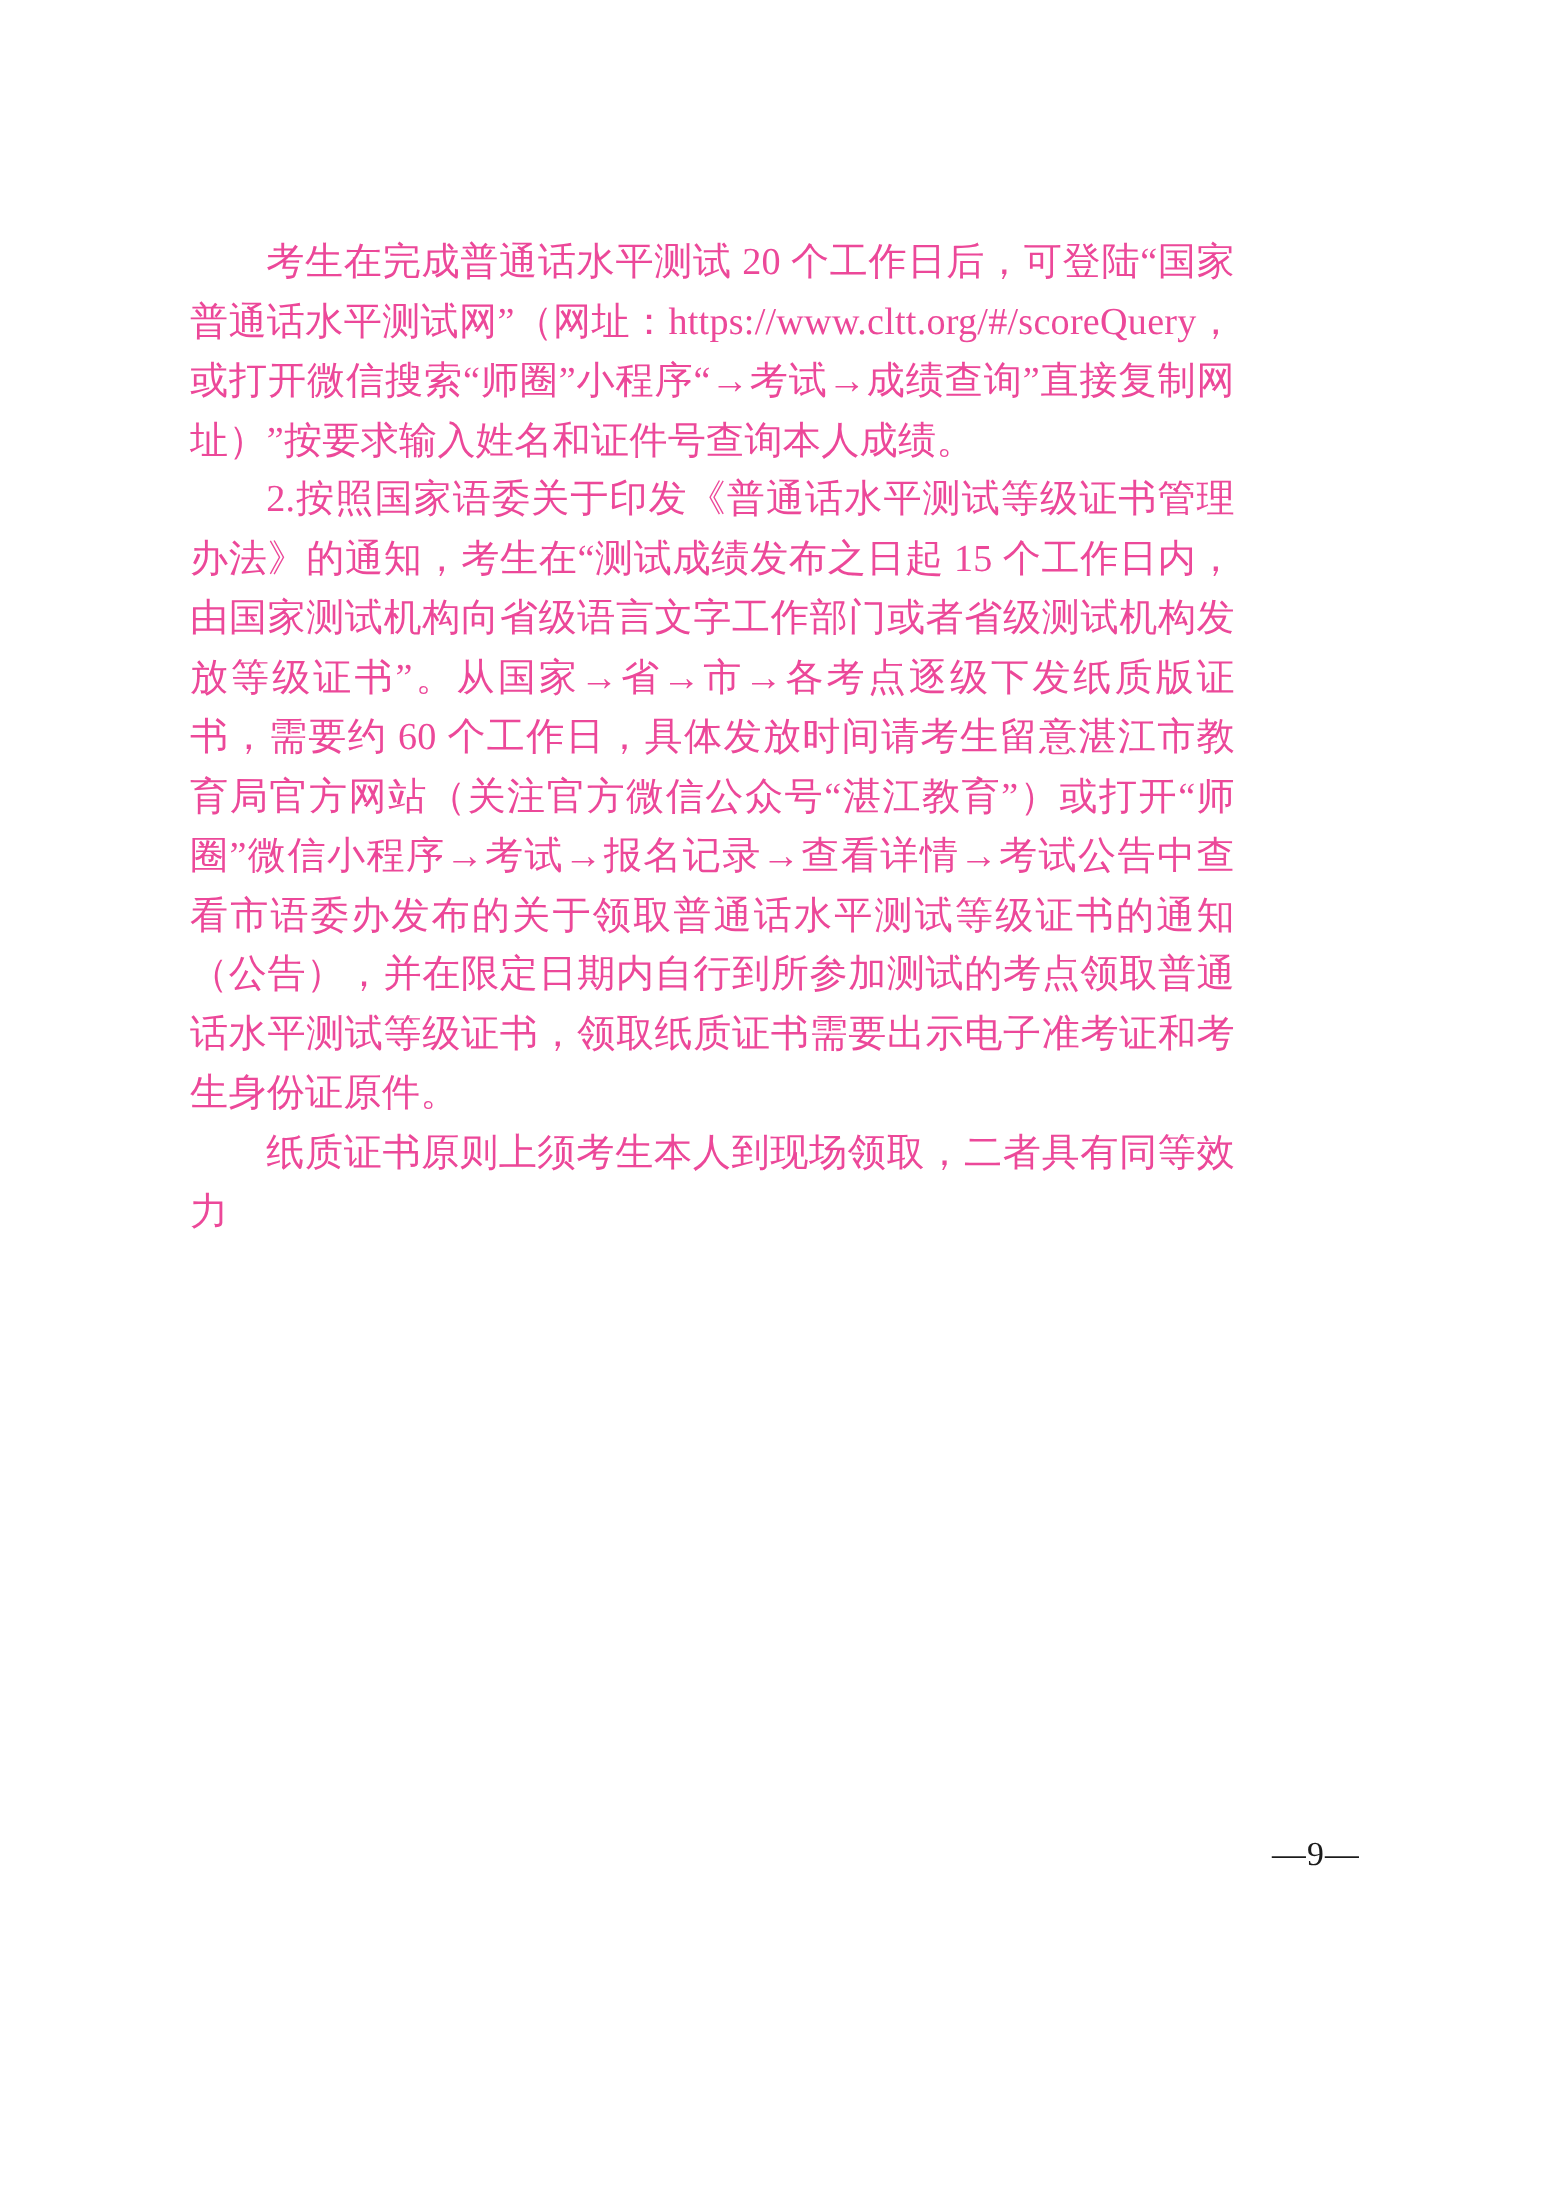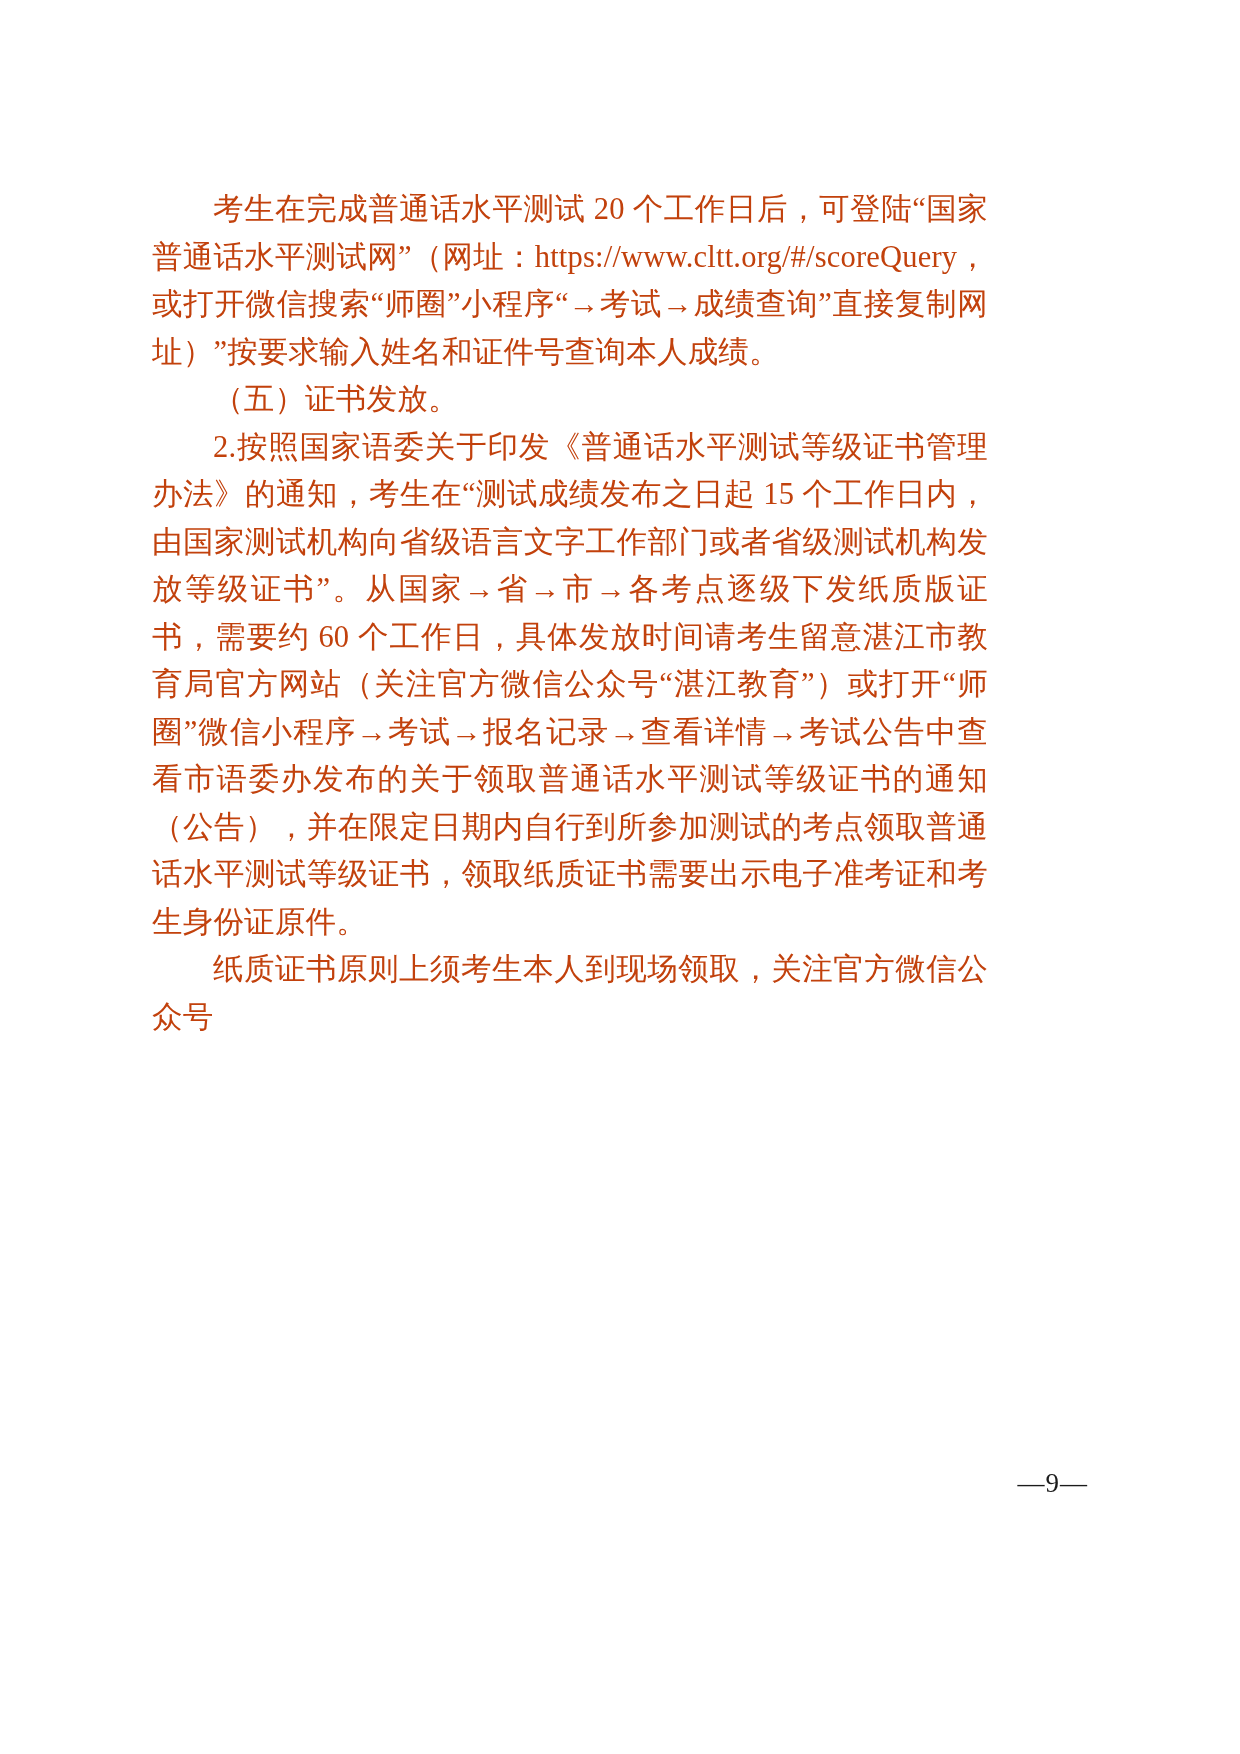--- a/index.html
+++ b/index.html
@@ -18,21 +18,21 @@
   .content {
     position: absolute;
     left: 152px;
     top: 186px;
     width: 836px;
   }
   .para {
     font-family: "Liberation Serif", "DejaVu Serif", serif;
     font-size: 30.5px;
     line-height: 47.5px;
-    color: #c2410c;
+    color: #ec4899;
     text-align: justify;
     text-justify: inter-ideograph;
     text-indent: 2em;
     margin: 0 0 0 0;
     letter-spacing: 0.2px;
     word-break: break-all;
     -webkit-font-smoothing: antialiased;
   }
   .para + .para {
     margin-top: 0px;
@@ -49,24 +49,23 @@
 </style>
 </head>
 <body>
 
 <div class="page">
 
   <div class="content">
 
     <p class="para">考生在完成普通话水平测试 20 个工作日后，可登陆“国家普通话水平测试网”（网址：https://www.cltt.org/#/scoreQuery，或打开微信搜索“师圈”小程序“→考试→成绩查询”直接复制网址）”按要求输入姓名和证件号查询本人成绩。</p>
 
-    <p class="para">（五）证书发放。</p>
 
 
     <p class="para">2.按照国家语委关于印发《普通话水平测试等级证书管理办法》的通知，考生在“测试成绩发布之日起 15 个工作日内，由国家测试机构向省级语言文字工作部门或者省级测试机构发放等级证书”。从国家→省→市→各考点逐级下发纸质版证书，需要约 60 个工作日，具体发放时间请考生留意湛江市教育局官方网站（关注官方微信公众号“湛江教育”）或打开“师圈”微信小程序→考试→报名记录→查看详情→考试公告中查看市语委办发布的关于领取普通话水平测试等级证书的通知（公告），并在限定日期内自行到所参加测试的考点领取普通话水平测试等级证书，领取纸质证书需要出示电子准考证和考生身份证原件。</p>
 
-    <p class="para">纸质证书原则上须考生本人到现场领取，关注官方微信公众号</p>
+    <p class="para">纸质证书原则上须考生本人到现场领取，二者具有同等效力</p>
 
   </div>
 
   <div class="footer">—9—</div>
 
 </div>
 
 </body></html>

